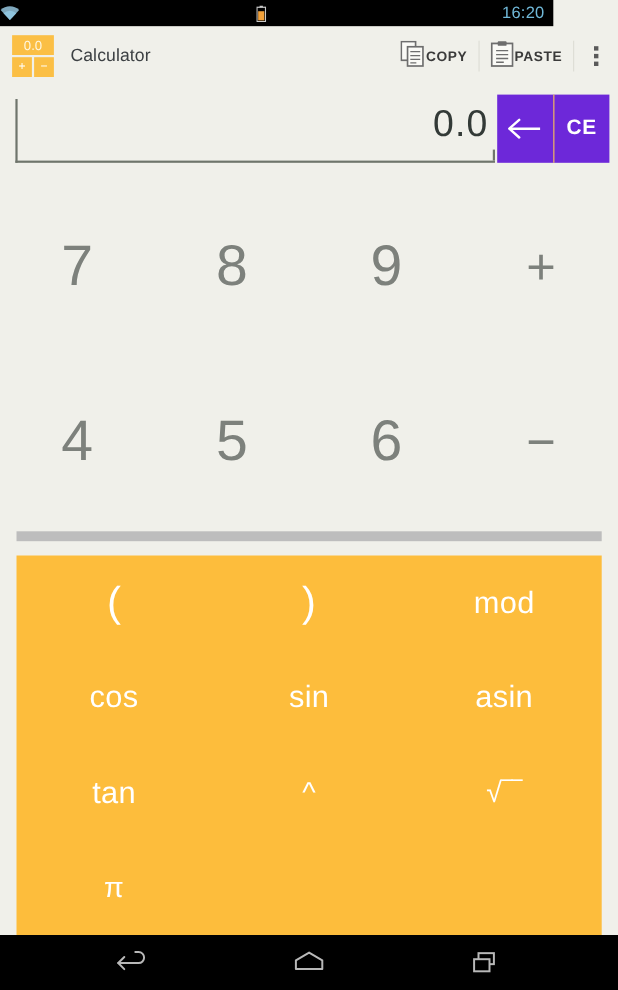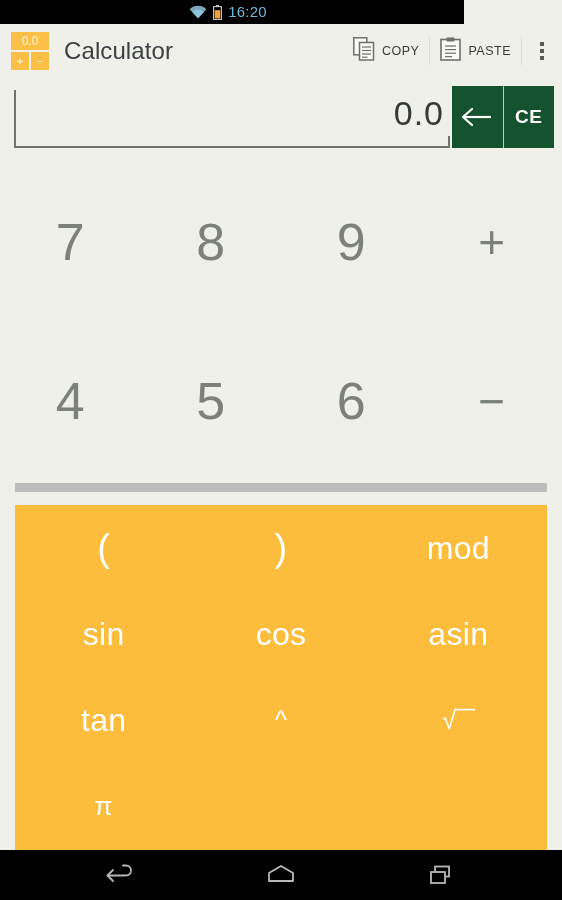--- a/index.html
+++ b/index.html
@@ -14,26 +14,26 @@
     background: #F0F0EA;
     overflow: hidden;
     font-family: "Liberation Sans", sans-serif;
     -webkit-font-smoothing: antialiased;
   }
 
   
   #status-bar {
     position: absolute;
     top: 0; left: 0;
-    width: 464px;
+    width: 503px;
     height: 24px;
     background: #000000;
     display: flex;
     align-items: center;
-    justify-content: center;
+    justify-content: space-between;
     padding-right: 8px;
     box-sizing: border-box;
   }
   #status-bar .sb-icon {
     display: flex;
     align-items: center;
     margin-right: 6px;
   }
   #status-clock {
     color: #70B8D8;
@@ -72,39 +72,39 @@
     font-size: 11px;
     line-height: 1;
   }
   #app-icon .cell.top {
     grid-column: 1 / span 2;
     font-size: 12px;
     color: #FFF7E0;
   }
   #app-title {
     margin-left: 15px;
-    font-size: 24px;
+    font-size: 16px;
     color: #3C4043;
     letter-spacing: 0.1px;
   }
   #action-spacer { flex: 1; }
 
   .action-btn {
     display: flex;
     align-items: center;
     height: 54px;
     padding: 0 10px;
     box-sizing: border-box;
   }
   .action-btn .label {
     font-size: 12.5px;
-    font-weight: normal;
+    font-weight: bold;
     color: #3A3A3A;
     letter-spacing: 0.5px;
-    margin-left: 7px;
+    margin-left: 1px;
   }
   .action-sep {
     width: 1px;
     height: 28px;
     background: #DCDCD4;
   }
   #overflow-btn {
     width: 40px;
     height: 54px;
     display: flex;
@@ -156,21 +156,21 @@
     height: 10px;
     background: #6F756C;
   }
   #clear-group {
     position: absolute;
     right: 8px;
     top: 6px;
     width: 102px;
     height: 62px;
     display: flex;
-    background: #14532d;
+    background: #6d28d9;
   }
   #clear-group .ckey {
     flex: 1;
     display: flex;
     align-items: center;
     justify-content: center;
     color: #FFFFFF;
   }
   #backspace-key svg { display: block; }
   #ce-key {
@@ -222,21 +222,21 @@
     background: #FDBD3C;
     display: grid;
     grid-template-columns: repeat(3, 1fr);
     grid-template-rows: repeat(4, 1fr);
   }
   .funckey {
     display: flex;
     align-items: center;
     justify-content: center;
     color: #FFFFFF;
-    font-size: 32px;
+    font-size: 28px;
     font-weight: 300;
     letter-spacing: 0.3px;
   }
   .funckey.paren { font-size: 38px; }
   .funckey.sym   { font-size: 26px; }
 
   
   #nav-bar {
     position: absolute;
     bottom: 0; left: 0;
@@ -356,22 +356,22 @@
     <div class="numkey">6</div>
     <div class="numkey op">−</div>
   </div>
 
   <div id="divider"></div>
 
   <div id="func-panel">
     <div class="funckey paren">(</div>
     <div class="funckey paren">)</div>
     <div class="funckey">mod</div>
+    <div class="funckey">cos</div>
     <div class="funckey">sin</div>
-    <div class="funckey">cos</div>
     <div class="funckey">asin</div>
     <div class="funckey">tan</div>
     <div class="funckey sym">^</div>
     <div class="funckey sym">√‾‾</div>
     <div class="funckey sym">π</div>
   </div>
 
   <div id="nav-bar">
     <div class="navkey">
       <svg width="34" height="24" viewBox="0 0 34 24">

